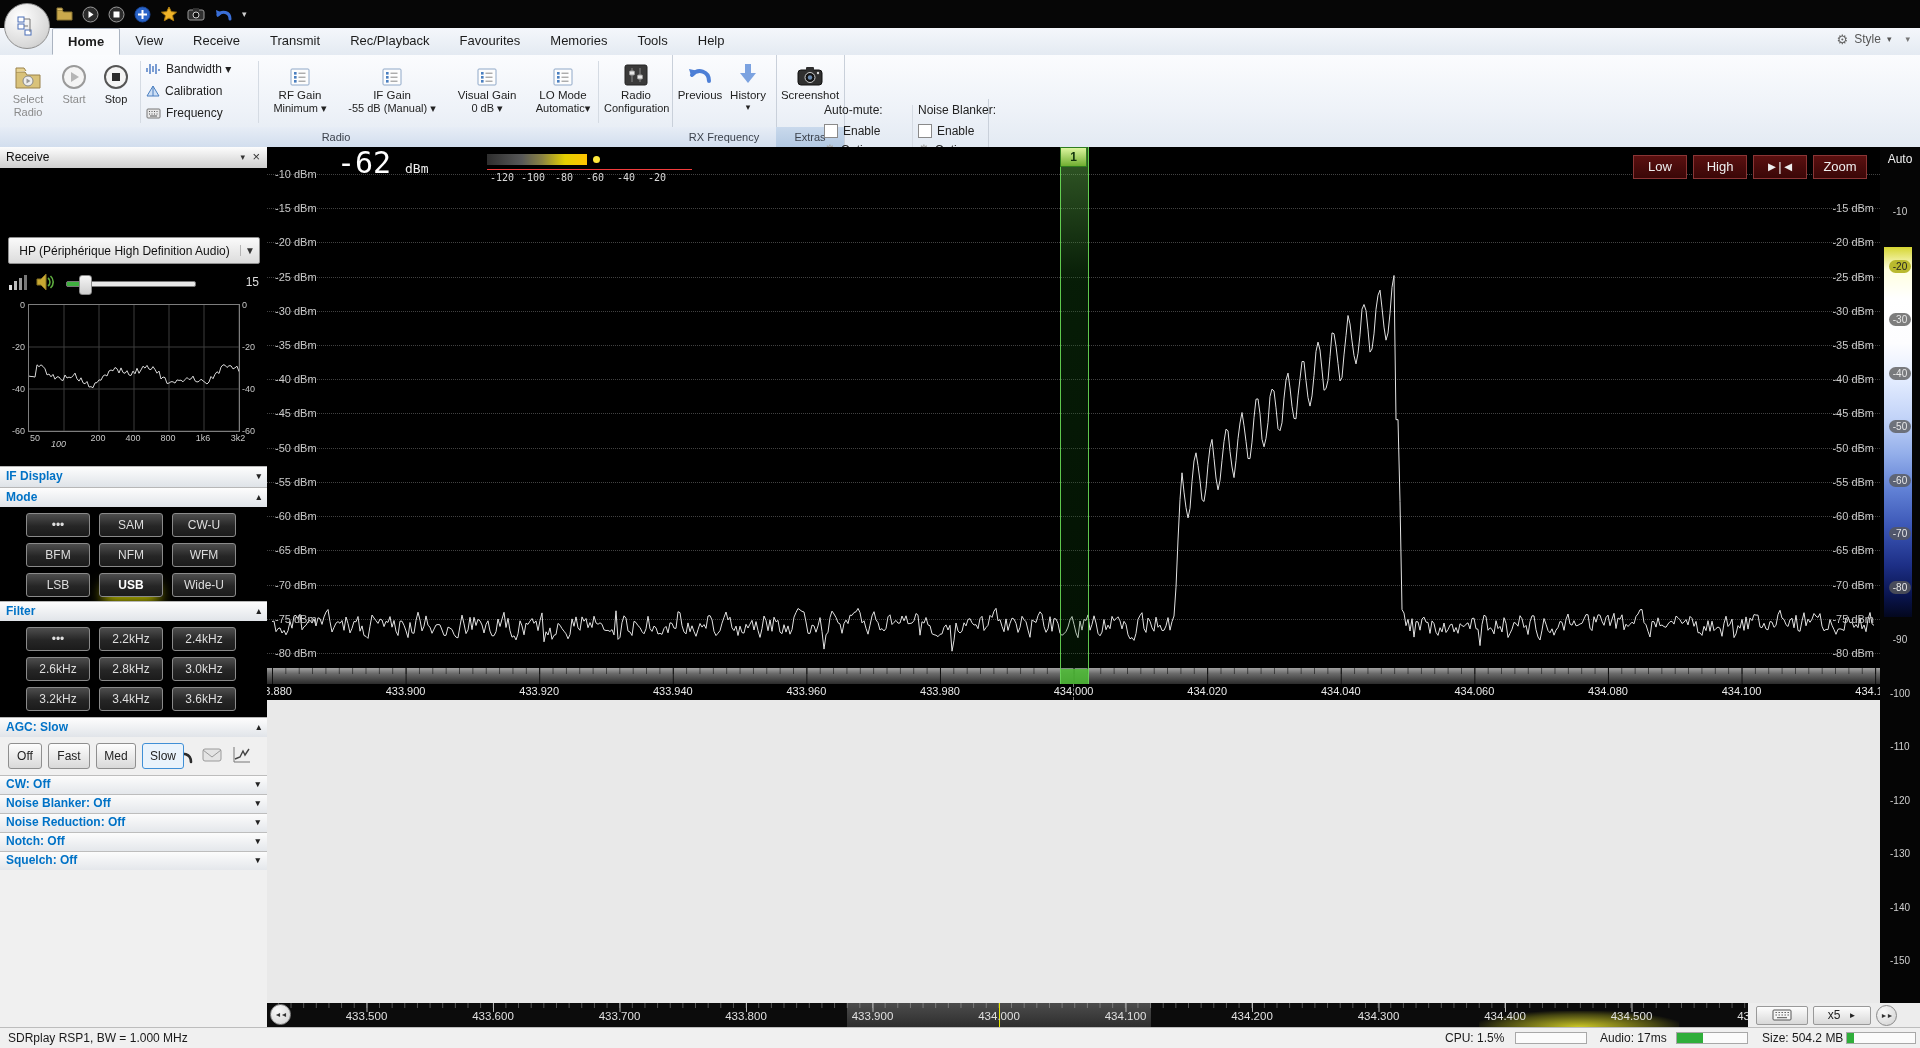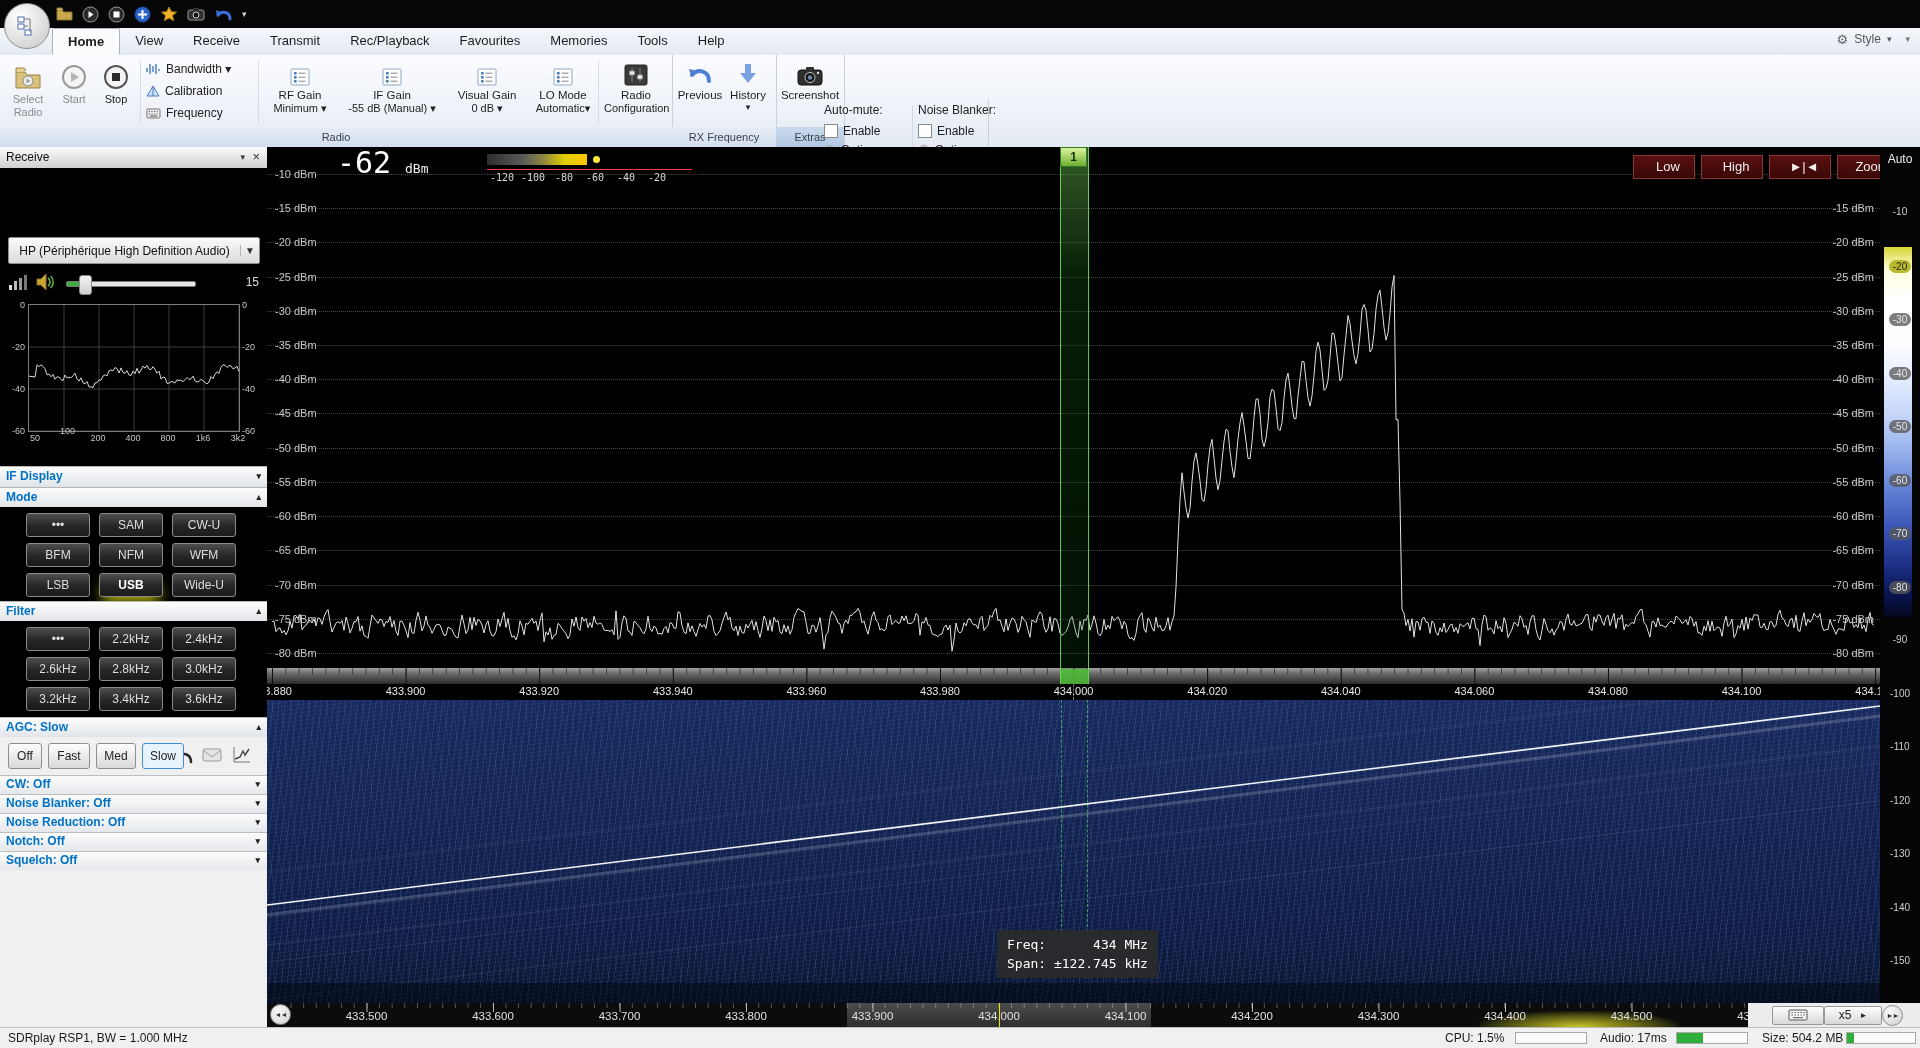--- a/index.html
+++ b/index.html
@@ -87,21 +87,21 @@
   
   #meter{left:70px;top:2px;width:560px;height:36px;}
   #meterval{position:absolute;left:0;top:-4px;font-family:"DejaVu Sans Mono",monospace;font-size:30px;color:#fff;}
   #meterunit{position:absolute;left:68px;top:12px;font-family:"DejaVu Sans Mono",monospace;font-size:13px;color:#eee;}
   #meterbar{position:absolute;left:150px;top:5px;width:100px;height:11px;background:linear-gradient(90deg,#2e2e2e,#585858 35%,#8a8243 55%,#e3cf00 78%,#ffc400 100%);}
   #meterdot{position:absolute;left:256px;top:7px;width:7px;height:7px;border-radius:50%;background:#ffe93c;}
   #meterline{position:absolute;left:150px;top:20px;width:205px;height:1px;background:#f23c3c;}
   .msc{position:absolute;top:23px;width:34px;text-align:center;font-family:"DejaVu Sans Mono",monospace;font-size:10px;color:#d8d8d8;}
   
   .zbtns{left:1366px;top:8px;display:flex;gap:6px;}
-  .zbtn{width:52px;height:22px;background:linear-gradient(180deg,#5a1010,#3a0707);border:1px solid #8a3535;color:#eee;font-size:13px;text-align:center;line-height:21px;padding-left:8px;}
+  .zbtn{width:52px;height:22px;background:linear-gradient(180deg,#5a1010,#3a0707);border:1px solid #8a3535;color:#eee;font-size:13px;text-align:center;line-height:21px;}
   
   #marker{left:793px;top:0;width:27px;height:537px;border-left:1px solid rgba(110,230,90,.85);border-right:1px solid rgba(110,230,90,.85);background:linear-gradient(180deg,rgba(130,230,100,.40),rgba(25,110,25,.26) 25%,rgba(12,80,12,.20));z-index:4;}
   #marker .chip{position:absolute;left:-1px;top:0;width:27px;height:20px;background:linear-gradient(180deg,#dcf59e,#6fae30);border:1px solid #2f7d1f;color:#10330c;font-size:12px;font-weight:bold;text-align:center;line-height:19px;box-sizing:border-box;}
   #marker .stub{position:absolute;left:0;bottom:0;width:100%;height:15px;background:rgba(80,190,55,.85);}
   #ruler{left:0;top:521px;width:1613px;height:16px;background:linear-gradient(180deg,#a2a2a2,#6a6a6a 35%,#2b2b2b);}
   .rminor{position:absolute;left:0;top:0;width:100%;height:6px;background-image:linear-gradient(90deg,rgba(15,15,15,.6) 0 1px,transparent 1px);background-size:13.36px 100%;background-position:5px 0;}
   .rmajor{position:absolute;left:0;top:0;width:100%;height:16px;background-image:linear-gradient(90deg,rgba(5,5,5,.85) 0 1px,transparent 1px);background-size:133.6px 100%;background-position:5px 0;}
   #freqrow{left:0;top:537px;width:1613px;height:16px;background:#000;overflow:hidden;}
   .flab{position:absolute;top:1px;width:60px;text-align:center;font-size:11px;color:#e8e8e8;}
   #mtail{position:absolute;left:806px;top:0;height:16px;border-left:1px dashed #7a7a7a;}
@@ -123,21 +123,21 @@
   #wftip{position:absolute;left:730px;top:230px;background:rgba(43,43,43,.93);color:#fff;font-family:"DejaVu Sans Mono",monospace;font-size:13px;line-height:19px;padding:5px 10px;white-space:pre;z-index:5;}
   
   #navigator{left:267px;top:1003px;width:1653px;height:24px;background:#0c0c0c;overflow:hidden;}
   #navviewport{position:absolute;left:580px;top:0;width:304px;height:24px;background:linear-gradient(180deg,#4c4c4c,#2e2e2e);}
   #navglow{position:absolute;left:632px;top:8px;width:200px;height:16px;background:radial-gradient(ellipse at 50% 100%,rgba(225,220,40,.9),rgba(180,180,30,.35) 55%,transparent 75%);}
   #navline{position:absolute;left:732px;top:0;width:1px;height:24px;background:#e6e600;}
   .nminor{position:absolute;left:0;top:0;width:1613px;height:5px;background-image:linear-gradient(90deg,rgba(205,205,205,.38) 0 1px,transparent 1px);background-size:12.65px 100%;background-position:10.9px 0;}
   .nmajor{position:absolute;left:0;top:0;width:1613px;height:9px;background-image:linear-gradient(90deg,#b9b9b9 0 1px,transparent 1px);background-size:126.5px 100%;background-position:99.5px 0;}
   .nlab{position:absolute;top:7px;width:70px;text-align:center;font-size:11.5px;color:#e0e0e0;}
   .navcirc{position:absolute;width:21px;height:21px;border-radius:50%;border:1px solid #8a8a8a;background:radial-gradient(circle at 35% 30%,#fafafa,#cfcfcf);color:#333;font-size:7px;text-align:center;line-height:20px;letter-spacing:-1px;box-sizing:border-box;z-index:4;}
-  #navright{position:absolute;right:0;top:0;width:172px;height:24px;background:#ededed;display:flex;align-items:center;padding-left:24px;box-sizing:border-box;}
+  #navright{position:absolute;right:0;top:0;width:172px;height:24px;background:#ededed;display:flex;align-items:center;gap:5px;padding-left:8px;box-sizing:border-box;}
   .navbtn{height:19px;background:linear-gradient(180deg,#fdfdfd,#d8d8d8);border:1px solid #999;border-radius:2px;display:flex;align-items:center;justify-content:center;font-size:12px;color:#222;box-sizing:border-box;}
   
   #statusbar{left:0;top:1027px;width:1920px;height:21px;background:#f0f0f0;border-top:1px solid #bdbdbd;font-size:12px;color:#1a1a1a;}
   #statusbar .sl{position:absolute;left:8px;top:3px;}
   .sbit{position:absolute;top:3px;}
   .sbar{position:absolute;top:4px;width:72px;height:12px;border:1px solid #a8a8a8;background:#fbfbfb;box-sizing:border-box;}
   .sbar .bfill{position:absolute;left:0;top:0;height:100%;background:#2fae3a;}
 </style>
 </head>
 <body>
@@ -459,21 +459,21 @@
         <div id="aglabels">
             <div class="aglab abs" style="left: 4px; width: 21px; text-align: right; top: 0px;">0</div>
             <div class="aglab abs" style="left: 242px; top: 0px;">0</div>
             <div class="aglab abs" style="left: 4px; width: 21px; text-align: right; top: 42px;">-20</div>
             <div class="aglab abs" style="left: 242px; top: 42px;">-20</div>
             <div class="aglab abs" style="left: 4px; width: 21px; text-align: right; top: 84px;">-40</div>
             <div class="aglab abs" style="left: 242px; top: 84px;">-40</div>
             <div class="aglab abs" style="left: 4px; width: 21px; text-align: right; top: 126px;">-60</div>
             <div class="aglab abs" style="left: 242px; top: 126px;">-60</div>
             <div class="aglab abs" style="left: 16px; width: 24px; text-align: right; top: 133px;">50</div>
-            <div class="aglab abs" style="left: 51px; width: 24px; text-align: right; top: 126px;">100</div>
+            <div class="aglab abs" style="left: 51px; width: 24px; text-align: left; top: 139px; font-style: italic;">100</div>
             <div class="aglab abs" style="left: 86px; width: 24px; text-align: center; top: 133px;">200</div>
             <div class="aglab abs" style="left: 121px; width: 24px; text-align: center; top: 133px;">400</div>
             <div class="aglab abs" style="left: 156px; width: 24px; text-align: center; top: 133px;">800</div>
             <div class="aglab abs" style="left: 191px; width: 24px; text-align: center; top: 133px;">1k6</div>
             <div class="aglab abs" style="left: 226px; width: 24px; text-align: center; top: 133px;">3k2</div>
           </div>
       </div>
     </div>
 
     <div class="abs" id="ifhdr">
@@ -676,34 +676,20 @@
         <div class="stick" style="top: 487px;">-90</div>
         <div class="stick" style="top: 540.5px;">-100</div>
         <div class="stick" style="top: 594px;">-110</div>
         <div class="stick" style="top: 647.5px;">-120</div>
         <div class="stick" style="top: 701px;">-130</div>
         <div class="stick" style="top: 754.5px;">-140</div>
         <div class="stick" style="top: 808px;">-150</div>
       </div>
   </div>
 
-  <div class="abs" id="waterfall">
-    <div id="wflines"><svg width="1613" height="303" viewBox="0 0 1613 303">
-          <line x1="0" y1="205" x2="1613" y2="6" stroke="#ffffff" stroke-width="1.6" opacity="0.95"></line>
-          <line x1="0" y1="215" x2="1613" y2="16" stroke="#ffffff" stroke-width="3.5" opacity="0.16"></line>
-          <line x1="0" y1="245" x2="1613" y2="46" stroke="#ffffff" stroke-width="1" opacity="0.1"></line>
-          <line x1="0" y1="172" x2="1613" y2="-26" stroke="#ffffff" stroke-width="1" opacity="0.08"></line>
-          <line x1="0" y1="300" x2="1613" y2="101" stroke="#ffffff" stroke-width="1" opacity="0.07"></line>
-          <line x1="0" y1="262" x2="1613" y2="63" stroke="#ffffff" stroke-width="1" opacity="0.06"></line>
-        </svg></div>
-    <div class="gdash" style="left:794px;"></div>
-    <div class="gdash" style="left:820px;"></div>
-    <div class="darkband"></div>
-    <div id="wftip"><div>Freq:      434 MHz</div><div>Span: ±122.745 kHz</div></div>
-  </div>
 
   <div class="abs" id="navigator">
     <div id="navviewport">
         <div id="navglow"></div>
       </div>
     <div class="nminor"></div>
     <div class="nmajor"></div>
     <div id="navline"></div>
     <div id="navlabels">
         <div class="nlab" style="left: -62px;">433.400</div>

